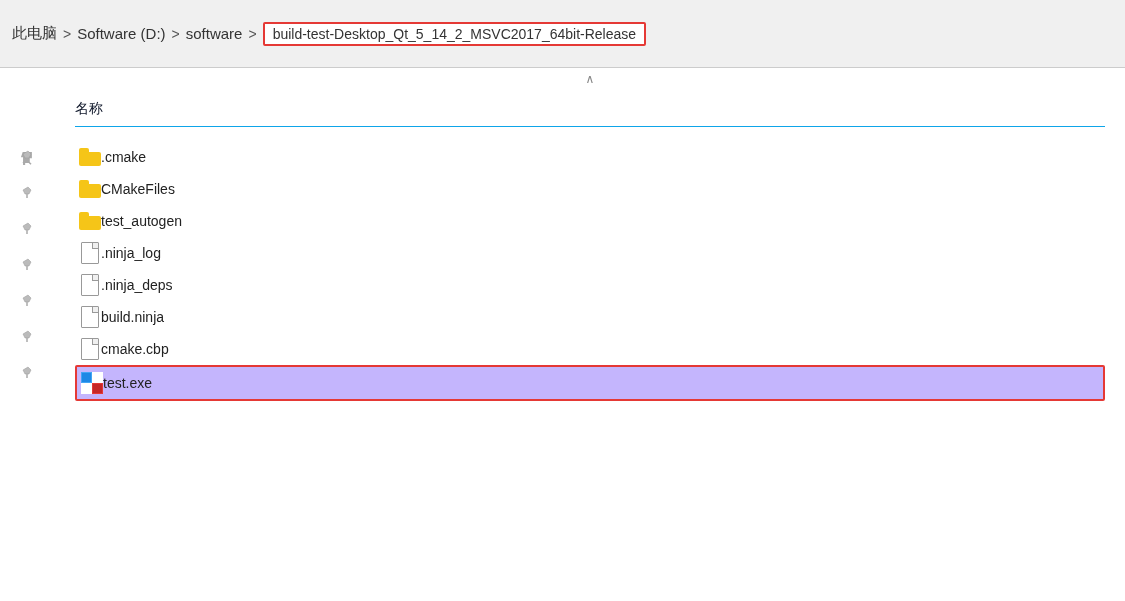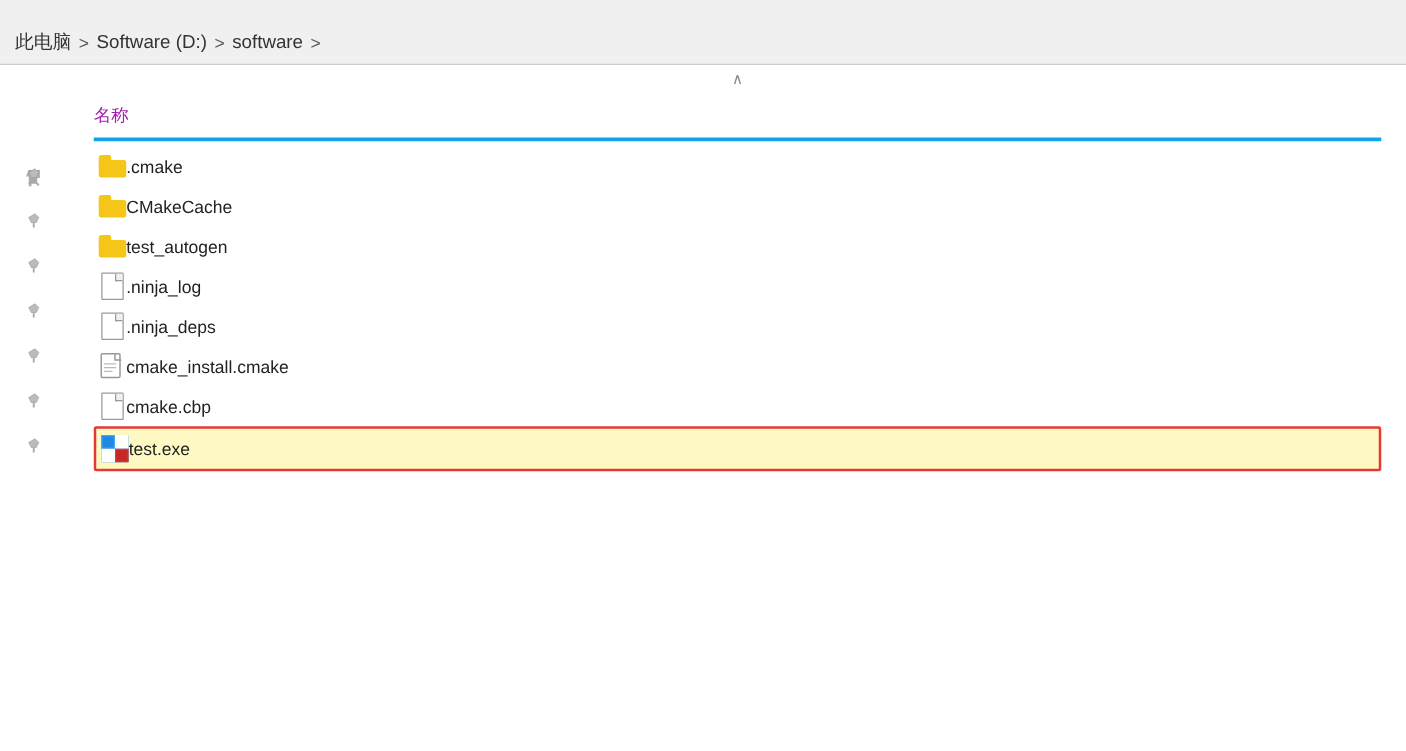--- a/index.html
+++ b/index.html
@@ -9,25 +9,25 @@
       width: 1125px;
       height: 601px;
       overflow: hidden;
       font-size: 14px;
       color: #222;
     }
 
     
     .address-bar {
       display: flex;
-      align-items: flex-end;
+      align-items: center;
       padding: 8px 12px;
       background: #f0f0f0;
       border-bottom: 1px solid #ccc;
-      height: 52px;
+      height: 68px;
       gap: 0;
     }
 
     .breadcrumb-container {
       display: flex;
       align-items: center;
       gap: 0;
     }
 
     .breadcrumb-item {
@@ -84,36 +84,36 @@
     
     .file-list-area {
       flex: 1;
       padding: 0 20px;
       overflow-y: auto;
     }
 
     .column-header {
       padding: 10px 0 8px 0;
       font-size: 14px;
-      color: #a21caf;
-      border-bottom: 3px solid #0ea5e9;
-      margin-bottom: 4px;
+      color: #0f172a;
+      border-bottom: 1px solid #0ea5e9;
+      margin-bottom: 14px;
     }
 
     .file-item {
       display: flex;
       align-items: center;
       padding: 5px 4px;
       cursor: pointer;
       border-radius: 2px;
       min-height: 32px;
     }
 
     .file-item.selected {
-      background: #fef9c3;
+      background: #c4b5fd;
       border: 2px solid #e53935;
     }
 
     .file-icon {
       width: 22px;
       height: 22px;
       flex-shrink: 0;
       display: flex;
       align-items: center;
       justify-content: center;
@@ -191,20 +191,21 @@
 <body>
 
 <div class="address-bar">
   <div class="breadcrumb-container">
     <span class="breadcrumb-item">此电脑</span>
     <span class="breadcrumb-separator">&gt;</span>
     <span class="breadcrumb-item">Software (D:)</span>
     <span class="breadcrumb-separator">&gt;</span>
     <span class="breadcrumb-item">software</span>
     <span class="breadcrumb-separator">&gt;</span>
+    <span class="breadcrumb-item highlighted">build-test-Desktop_Qt_5_14_2_MSVC2017_64bit-Release</span>
   </div>
 </div>
 
 <div class="main-content">
 
   <div class="pin-column">
 
     <div class="pin-icon" style="margin-top: 42px;">
       <svg width="16" height="16" viewBox="0 0 16 16" fill="#999">
         <path d="M9.5 1L15 6.5L10.5 11L9 9.5L6.5 12V14.5H5V12L2.5 9.5L1 11L-0.5 9.5L5 4L3.5 2.5L8.5 0Z" transform="rotate(-45 8 8)" fill="#aaa"></path>
@@ -262,21 +263,21 @@
       <div class="file-icon">
         <div class="folder-icon-shape"></div>
       </div>
       <span class="file-name">.cmake</span>
     </div>
 
     <div class="file-item">
       <div class="file-icon">
         <div class="folder-icon-shape"></div>
       </div>
-      <span class="file-name">CMakeCache</span>
+      <span class="file-name">CMakeFiles</span>
     </div>
 
     <div class="file-item">
       <div class="file-icon">
         <div class="folder-icon-shape"></div>
       </div>
       <span class="file-name">test_autogen</span>
     </div>
 
     <div class="file-item">
@@ -286,33 +287,27 @@
       <span class="file-name">.ninja_log</span>
     </div>
 
     <div class="file-item">
       <div class="file-icon">
         <div class="doc-icon-shape"></div>
       </div>
       <span class="file-name">.ninja_deps</span>
     </div>
 
-
-    <div class="file-item">
-      <div class="file-icon">
-        <svg width="20" height="22" viewBox="0 0 20 22">
-          <rect x="1" y="1" width="15" height="19" rx="1" fill="white" stroke="#999" stroke-width="1.2"></rect>
-          <path d="M12 1 L12 6 L17 6" fill="none" stroke="#999" stroke-width="1.2"></path>
-          <line x1="3" y1="9" x2="13" y2="9" stroke="#bbb" stroke-width="1"></line>
-          <line x1="3" y1="12" x2="13" y2="12" stroke="#bbb" stroke-width="1"></line>
-          <line x1="3" y1="15" x2="10" y2="15" stroke="#bbb" stroke-width="1"></line>
-        </svg>
-      </div>
-      <span class="file-name">cmake_install.cmake</span>
-    </div>
+    <div class="file-item">
+      <div class="file-icon">
+        <div class="doc-icon-shape"></div>
+      </div>
+      <span class="file-name">build.ninja</span>
+    </div>
+
 
 
     <div class="file-item">
       <div class="file-icon">
         <div class="doc-icon-shape"></div>
       </div>
       <span class="file-name">cmake.cbp</span>
     </div>
 
     <div class="file-item selected">

